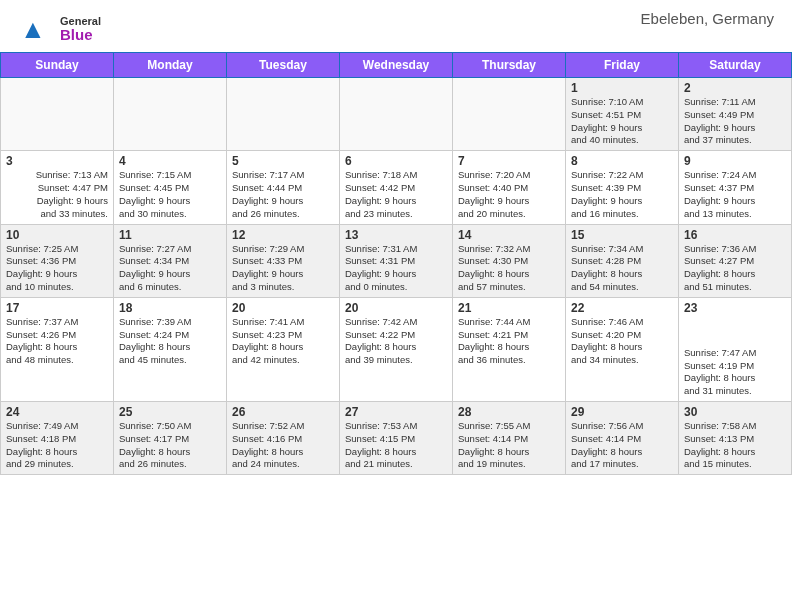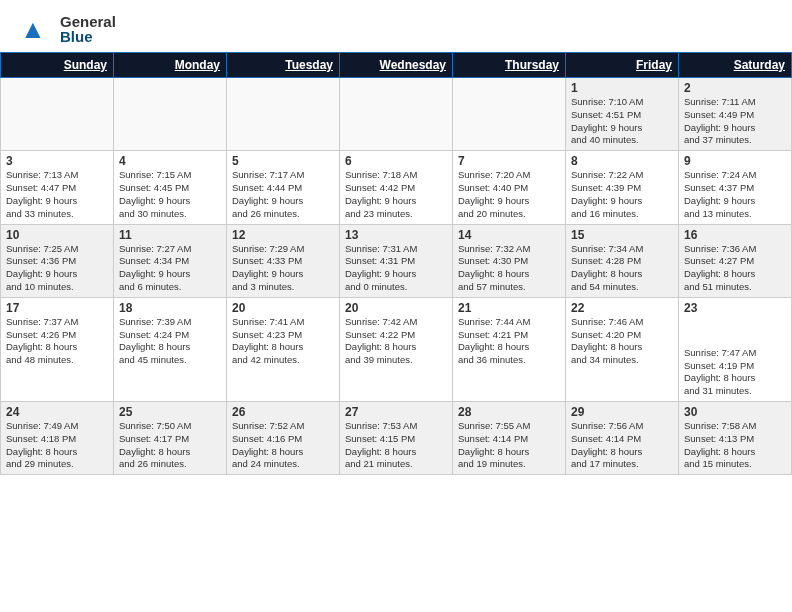--- a/index.html
+++ b/index.html
@@ -1,37 +1,36 @@
 <!DOCTYPE html>
 <html><head>
   <meta charset="utf-8">
   <style>
     * { box-sizing: border-box; margin: 0; padding: 0; }
     body { font-family: Arial, sans-serif; background: #fff; width: 792px; height: 612px; overflow: hidden; }
     
     .header { display: flex; justify-content: space-between; align-items: flex-start; padding: 10px 18px 4px 18px; }
     .logo-text { display: flex; flex-direction: column; line-height: 1; }
-    .logo-general { font-size: 15px; font-weight: bold; color: #333; }
-    .logo-blue { font-size: 15px; font-weight: bold; color: #0c4a6e; }
+    .logo-general { font-size: 11px; font-weight: bold; color: #333; }
+    .logo-blue { font-size: 15px; font-weight: bold; color: #a21caf; }
     
     .title-area { text-align: right; }
     .month-title { font-size: 32px; color: #333; font-weight: normal; }
     .location { font-size: 15px; color: #555; }
     
     .calendar { width: 100%; border-collapse: collapse; margin: 0 0 0 0; }
     
     .calendar th {
-      background-color: #0f172a;
+      background-color: #8b5cf6;
       color: white;
-      text-align: right;
+      text-align: center;
       padding: 5px 6px;
       font-size: 12px;
       font-weight: bold;
       border: 1px solid #1a6fbd;
-      text-decoration: underline;
     }
     
     .calendar td {
       border: 1px solid #ccc;
       vertical-align: top;
       padding: 3px 5px;
       width: 113px;
       font-size: 10px;
       color: #333;
       background: #fff;
@@ -52,20 +51,21 @@
   <div class="logo-wrapper">
     <svg width="38" height="38" viewBox="0 0 38 38">
       <text x="2" y="28" font-size="26" fill="#1a6fbd">▲</text>
     </svg>
     <div class="logo-text">
       <span class="logo-general">General</span>
       <span class="logo-blue">Blue</span>
     </div>
   </div>
   <div class="title-area">
+    <div class="location">Ebeleben, Germany</div>
   </div>
 </div>
 
 <table class="calendar">
   <thead>
     <tr id="weekday-header">
     <th>Sunday</th>
         <th>Monday</th>
         <th>Tuesday</th>
         <th>Wednesday</th>
@@ -92,21 +92,21 @@
           <span class="day-num">2</span>
           <div class="day-info" style="white-space: pre-line;">Sunrise: 7:11 AM
 Sunset: 4:49 PM
 Daylight: 9 hours
 and 37 minutes.</div>
         </td>
       </tr>
       <tr>
         <td>
           <span class="day-num">3</span>
-          <div class="day-info" style="white-space: pre-line;">Sunrise: 7:13 AM
+          <div class="day-info" style="white-space: pre-line; text-align: right;">Sunrise: 7:13 AM
 Sunset: 4:47 PM
 Daylight: 9 hours
 and 33 minutes.</div>
         </td>
         <td>
           <span class="day-num">4</span>
           <div class="day-info" style="white-space: pre-line;">Sunrise: 7:15 AM
 Sunset: 4:45 PM
 Daylight: 9 hours
 and 30 minutes.</div>

